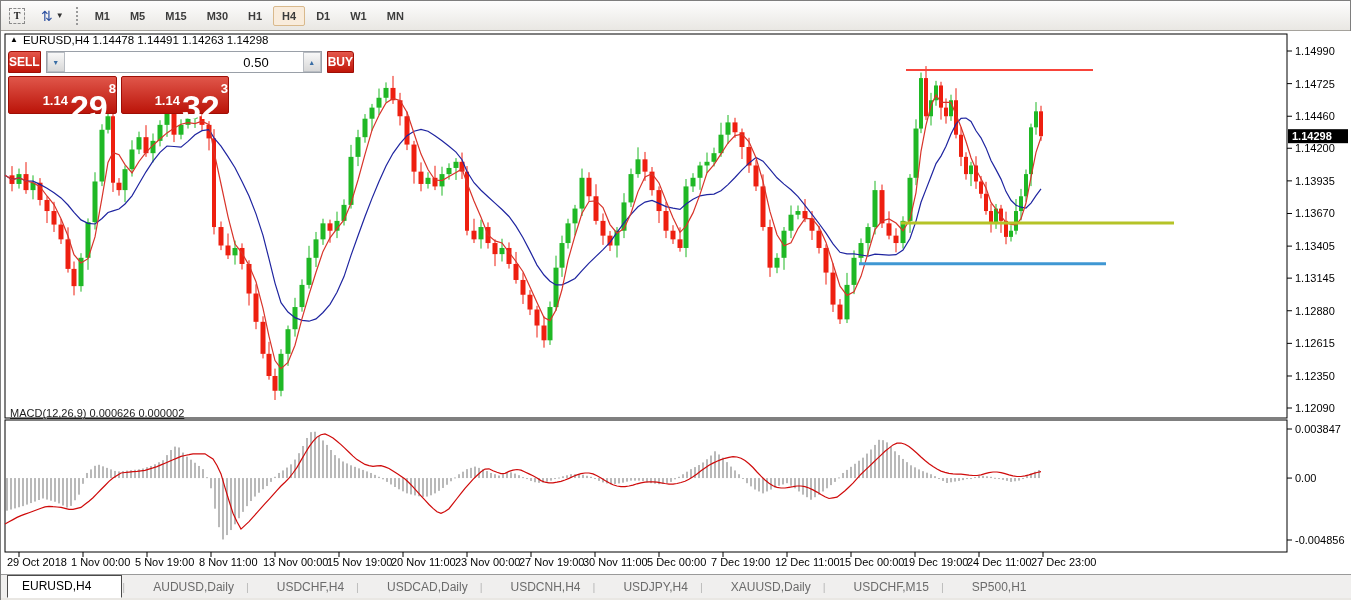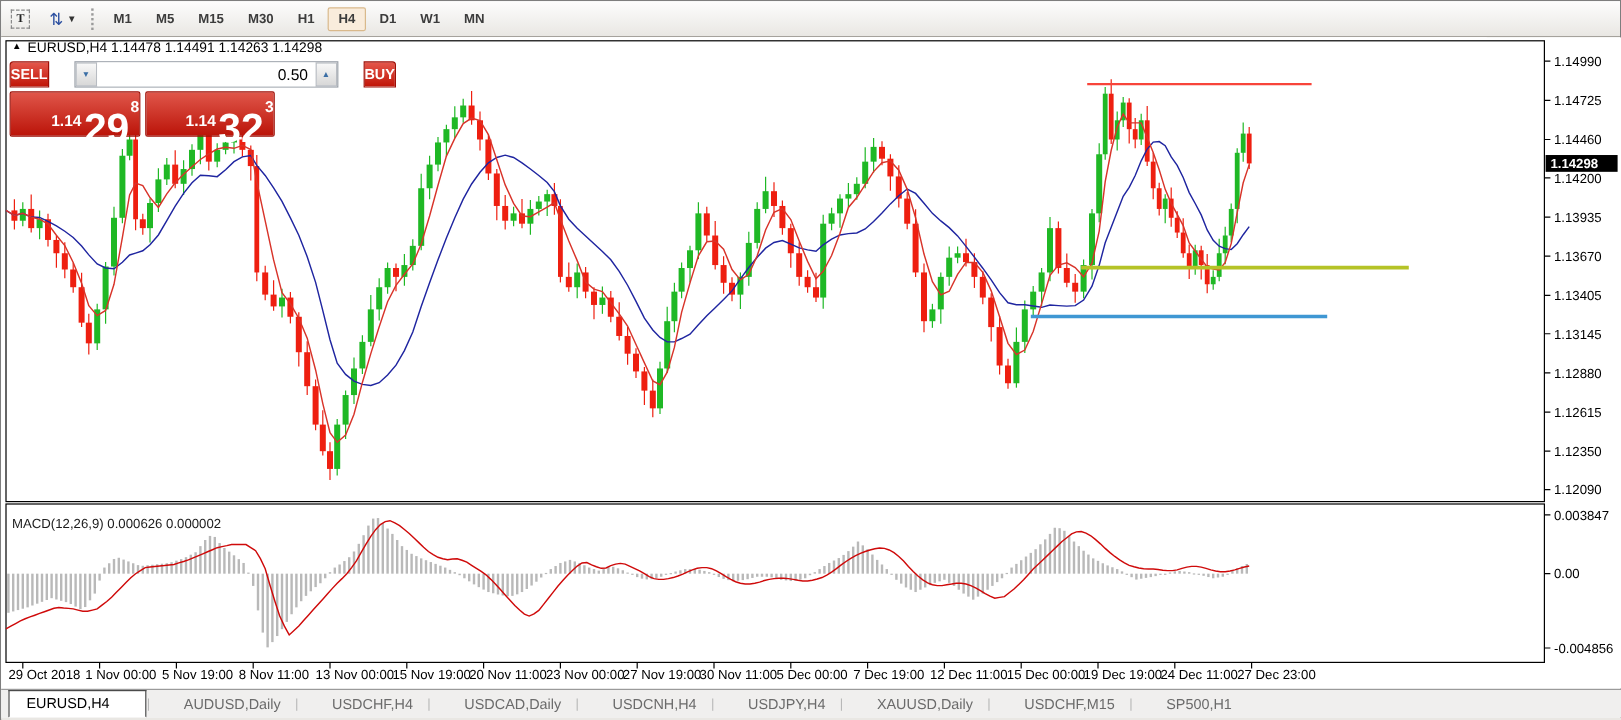--- a/index.html
+++ b/index.html
@@ -21,31 +21,31 @@
   .grip { height:18px; border-left:2px dotted #9a9a9a; margin:0 7px 0 10px; }
   .tf-btn { padding:3px 8px; margin:0 1px; font:600 11px "Liberation Sans",sans-serif; color:#3c3c3c;
     border:1px solid transparent; border-radius:2px; cursor:default; }
   .tf-btn.active { background:#f9ecdc; border:1px solid #d9b98c; }
 
   
   .chart-area { position:absolute; top:30px; left:0; width:1238px; height:543px; background:#fff; }
   .chart-title { position:absolute; top:3px; left:9px; font:400 11.5px "Liberation Sans",sans-serif;
     color:#000; z-index:5; }
   .chart-title .tri { font-size:8px; vertical-align:2px; margin-right:5px; }
-  .macd-label { position:absolute; top:400px; left:9px; font:400 11px "Liberation Sans",sans-serif;
-    color:#1c1c1c; z-index:5; }
+  .macd-label { position:absolute; top:376px; left:9px; font:400 11px "Liberation Sans",sans-serif;
+    color:#1c1c1c; z-index:5;text-decoration:underline; }
 
   
   .trade-panel { position:absolute; top:20px; left:7px; width:221px; z-index:6; }
   .tp-row1 { display:flex; height:22px; }
   .redbtn { background:linear-gradient(#e4574b,#c01508); border:1px solid #9e0e06; color:#fff;
     font:700 12px "Liberation Sans",sans-serif; display:flex; align-items:center; justify-content:center;text-align:right; }
   .sell-btn { width:46px; border-radius:3px 0 0 0; }
   .buy-btn  { width:48px; border-radius:0 3px 0 0; }
-  .vol-ctrl { display:flex; flex:1; margin:0 21px; border:1px solid #9aa0a8; background:#fff; }
+  .vol-ctrl { display:flex; flex:1; margin:0 5px; border:1px solid #9aa0a8; background:#fff;gap:28px; }
   .vol-btn { width:18px; background:linear-gradient(#f8f8f8,#d8d8d8); border:1px solid #b8bcc2;
     color:#3a6ea5; font-size:7px; display:flex; align-items:center; justify-content:center; }
   .vol-input { flex:1; border:0; outline:0; text-align:right; padding-right:6px;
     font:400 13px "Liberation Sans",sans-serif; color:#000; min-width:0; }
   .tp-row2 { display:flex; margin-top:3px; }
   .price-box { height:38px; background:linear-gradient(#e0564a,#bb1409); border:1px solid #9e0e06;
     border-radius:2px; color:#fff; display:flex; align-items:center; justify-content:flex-end; }
   .price-box.sell { width:109px; margin-right:4px; }
   .price-box.buy { width:108px; }
   .pb-prefix { font:700 13px "Liberation Sans",sans-serif; margin-top:10px; margin-right:2px; }

